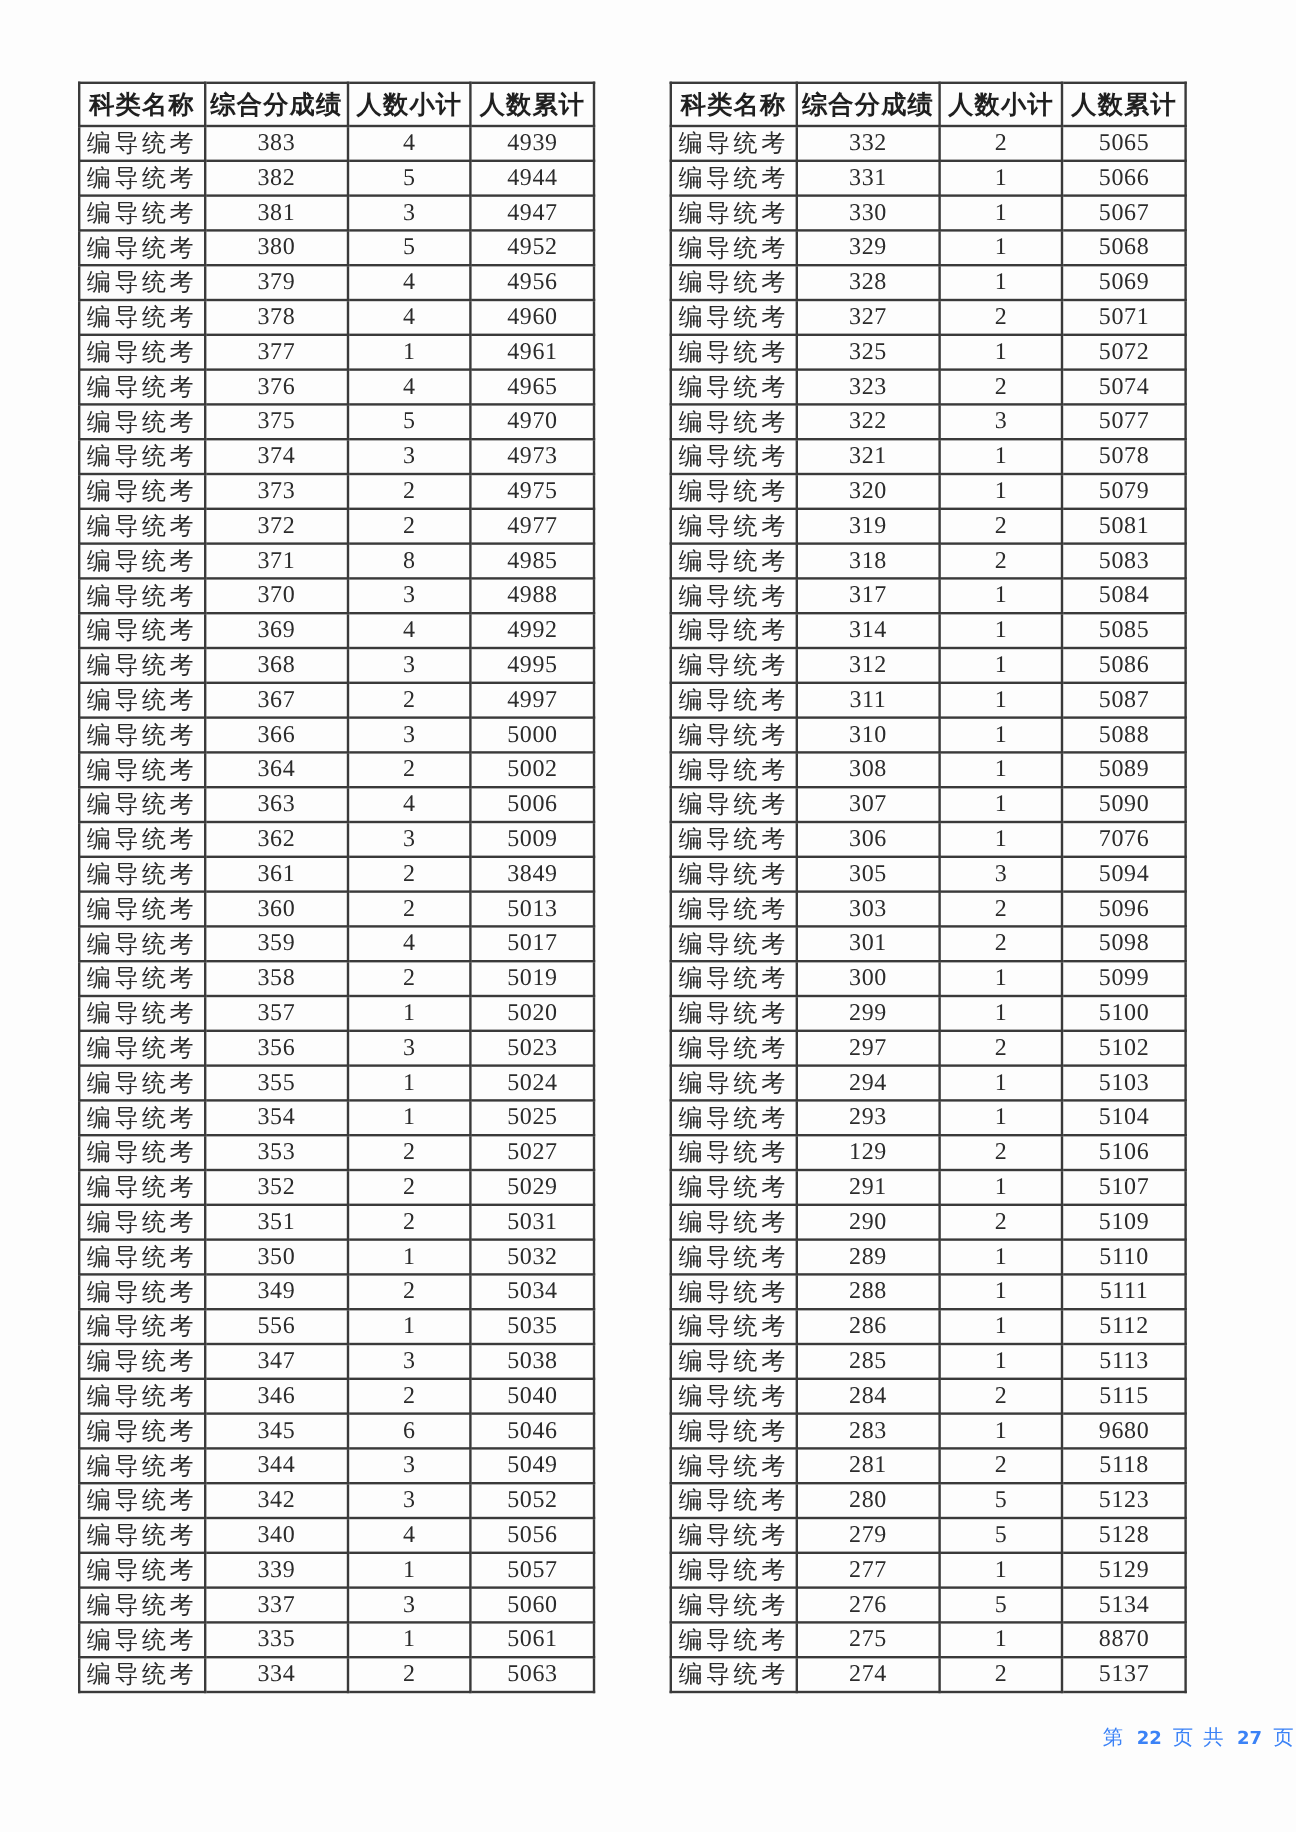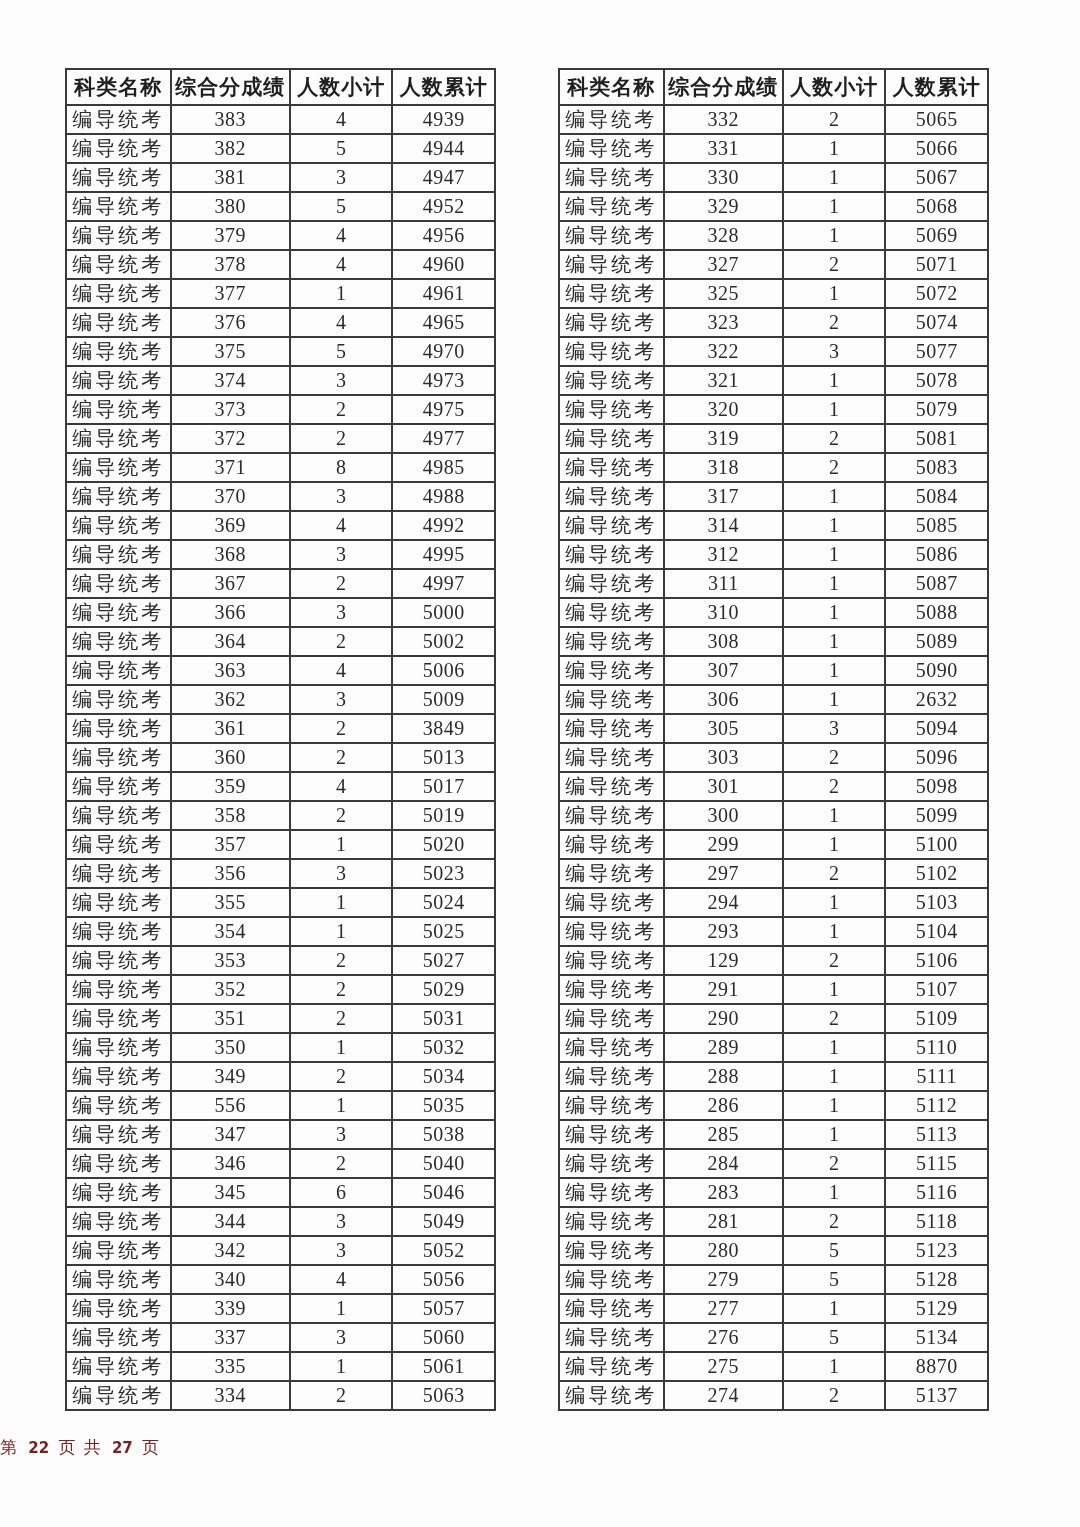--- a/index.html
+++ b/index.html
@@ -56,23 +56,23 @@
   }
   .score-table td.num {
     font-size: 20px;
     letter-spacing: 0.5px;
   }
   .footer {
     position: absolute;
     top: 1436px;
     left: 0;
     width: 100%;
-    text-align: left;
+    text-align: right;
     font-size: 17px;
-    color: #7f1d1d;
+    color: #3b82f6;
     letter-spacing: 2px;
   }
   .footer .pagenum {
     font-family: "DejaVu Sans", "Liberation Sans", sans-serif;
     font-weight: bold;
     font-size: 15px;
     letter-spacing: 0;
     padding: 0 3px;
   }
 </style>
@@ -503,21 +503,21 @@
         <tr>
           <td class="cat">编导统考</td>
           <td class="num">307</td>
           <td class="num">1</td>
           <td class="num">5090</td>
         </tr>
         <tr>
           <td class="cat">编导统考</td>
           <td class="num">306</td>
           <td class="num">1</td>
-          <td class="num">2632</td>
+          <td class="num">7076</td>
         </tr>
         <tr>
           <td class="cat">编导统考</td>
           <td class="num">305</td>
           <td class="num">3</td>
           <td class="num">5094</td>
         </tr>
         <tr>
           <td class="cat">编导统考</td>
           <td class="num">303</td>
@@ -605,21 +605,21 @@
         <tr>
           <td class="cat">编导统考</td>
           <td class="num">284</td>
           <td class="num">2</td>
           <td class="num">5115</td>
         </tr>
         <tr>
           <td class="cat">编导统考</td>
           <td class="num">283</td>
           <td class="num">1</td>
-          <td class="num">5116</td>
+          <td class="num">9680</td>
         </tr>
         <tr>
           <td class="cat">编导统考</td>
           <td class="num">281</td>
           <td class="num">2</td>
           <td class="num">5118</td>
         </tr>
         <tr>
           <td class="cat">编导统考</td>
           <td class="num">280</td>

